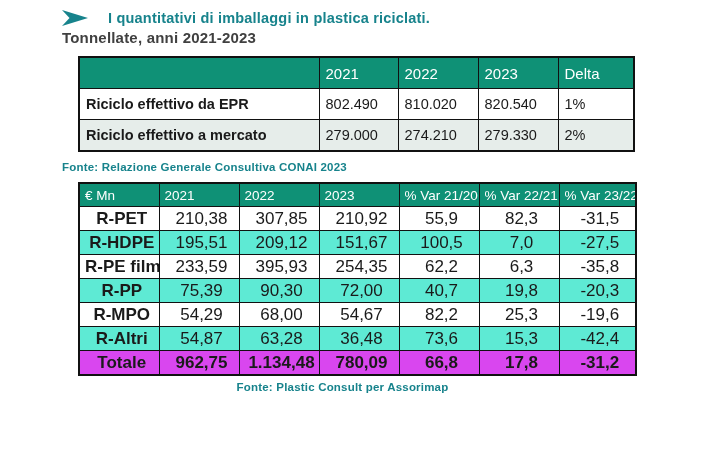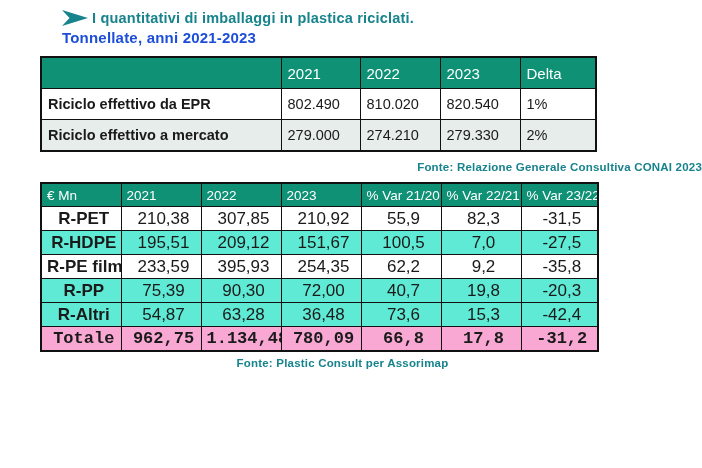--- a/index.html
+++ b/index.html
@@ -4,48 +4,48 @@
 <style>
   html,body{margin:0;padding:0;background:#ffffff;}
   .page{
     position:relative;
     width:702px;height:468px;
     background:#ffffff;
     font-family:"Liberation Sans",sans-serif;
     color:#1a1a1a;
     overflow:hidden;
   }
-  .title-row{display:flex;align-items:center;gap:4px;margin:10px 0 0 62px;}
+  .title-row{display:flex;align-items:center;gap:20px;margin:10px 0 0 62px;}
   .title-row.second{margin-top:15px;}
   .arrow{flex:0 0 auto;display:inline-flex;}
   .title-text{font-size:14.5px;font-weight:700;color:#17838C;letter-spacing:.2px;}
   .title-black{font-size:14.5px;font-weight:700;color:#1a1a1a;letter-spacing:.2px;}
-  .subtitle{margin:3px 0 0 62px;font-size:15px;font-weight:700;color:#1d4ed8;letter-spacing:.2px;}
+  .subtitle{margin:3px 0 0 62px;font-size:15px;font-weight:700;color:#404040;letter-spacing:.2px;}
 
-  table{border-collapse:collapse;table-layout:fixed;margin-left:40px;padding-left:24px;}
+  table{border-collapse:collapse;table-layout:fixed;margin-left:78px;padding-left:24px;}
   table,td,th{border:1px solid #111;}
   table{border:2px solid #111;}
   th{background:#0F9176;color:#ffffff;font-weight:400;text-align:left;}
   td,th{padding:0 0 0 6px;overflow:hidden;white-space:nowrap;}
 
   .t1{width:557px;margin-top:10px;}
   .t1 th{height:30px;font-size:15px;}
   .t1 td{height:30px;font-size:14.5px;}
   .t1 td.lbl{font-weight:700;}
   .t1 tr.alt td{background:#E6EDEA;}
   .t1 tr.total td{background:#A8CFC4;font-weight:700;}
 
   .t2{width:517px;margin-top:9px;}
   .t2 th{height:22px;font-size:13.5px;padding-left:5px;}
   .t2 td{height:23px;font-size:17px;padding-left:5px;text-align:center;}
   .t2 td.lbl{font-weight:700;}
   .t2 tr.alt td{background:#5eead4;}
-  .t2 tr.total td{background:#f9a8d4;font-weight:700;font-family:Liberation Mono, monospace;}
+  .t2 tr.total td{background:#d946ef;font-weight:700;}
 
-  .fonte{margin:9px 0 0 62px;font-size:11.5px;font-weight:700;color:#17838C;letter-spacing:.2px;text-align:right;}
+  .fonte{margin:9px 0 0 62px;font-size:11.5px;font-weight:700;color:#17838C;letter-spacing:.2px;}
   .fonte.right{width:561px;text-align:center;margin-top:5px;}
 </style>
 </head>
 <body>
 
 <div class="page">
 
   <div class="title-row">
     <span class="arrow">
       <svg width="26" height="16" viewBox="0 0 26 16">
@@ -133,31 +133,40 @@
         <td>100,5</td>
         <td>7,0</td>
         <td>-27,5</td>
       </tr>
       <tr>
         <td class="lbl">R-PE film</td>
         <td>233,59</td>
         <td>395,93</td>
         <td>254,35</td>
         <td>62,2</td>
-        <td>9,2</td>
+        <td>6,3</td>
         <td>-35,8</td>
       </tr>
       <tr class="alt">
         <td class="lbl">R-PP</td>
         <td>75,39</td>
         <td>90,30</td>
         <td>72,00</td>
         <td>40,7</td>
         <td>19,8</td>
         <td>-20,3</td>
+      </tr>
+      <tr>
+        <td class="lbl">R-MPO</td>
+        <td>54,29</td>
+        <td>68,00</td>
+        <td>54,67</td>
+        <td>82,2</td>
+        <td>25,3</td>
+        <td>-19,6</td>
       </tr>
       <tr class="alt">
         <td class="lbl">R-Altri</td>
         <td>54,87</td>
         <td>63,28</td>
         <td>36,48</td>
         <td>73,6</td>
         <td>15,3</td>
         <td>-42,4</td>
       </tr>

